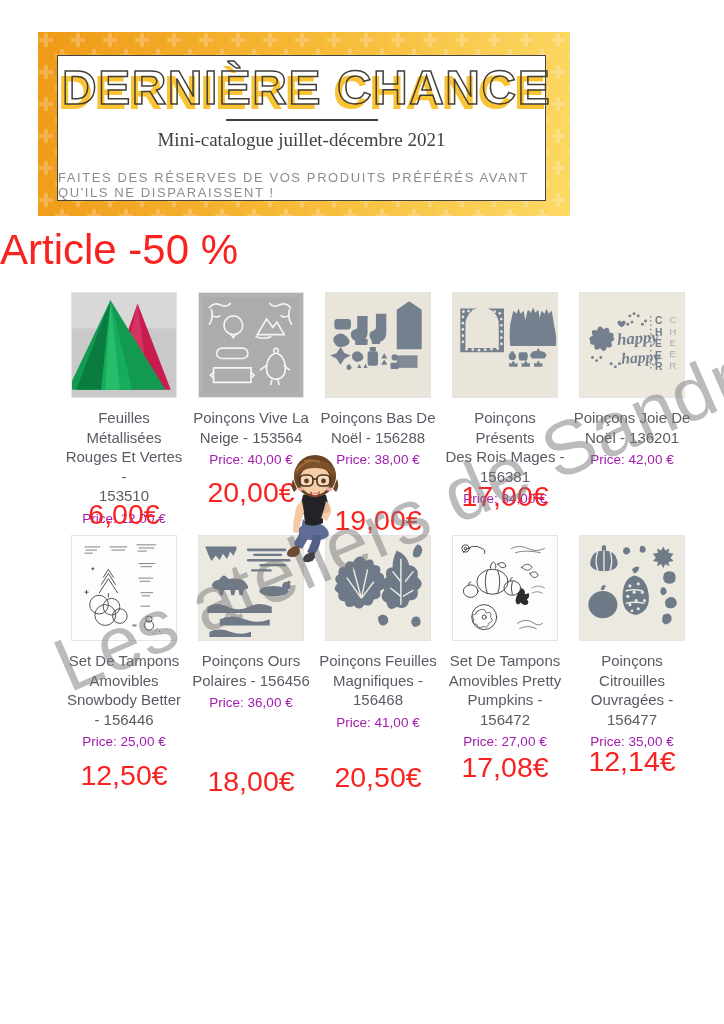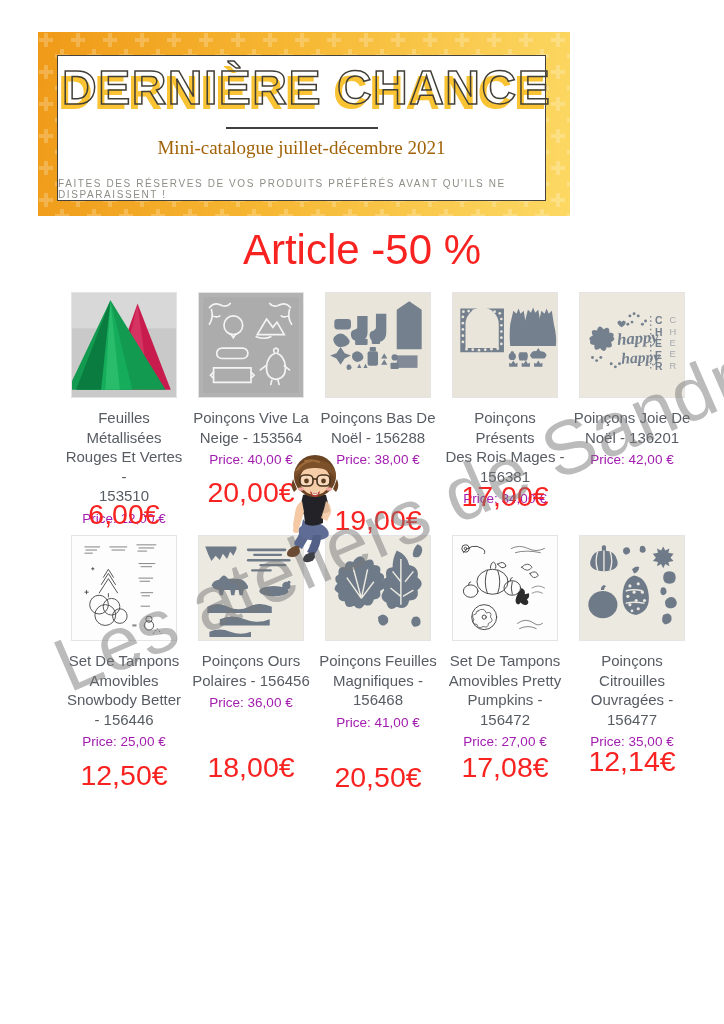--- a/index.html
+++ b/index.html
@@ -17,25 +17,25 @@
   .title-wrap { position:relative; width:100%; text-align:center; height:52px; }
   .title-fill, .title-outline {
       position:absolute; left:0; top:0; width:100%; text-align:center;
       font-weight:800; font-size:48px; line-height:1.05; letter-spacing:1.5px;
       font-family:"Liberation Sans", sans-serif; white-space:nowrap; }
   .title-fill { color:#f9c334; }
   .title-outline { color:transparent; -webkit-text-stroke:1.5px #403e35;
                    transform:translate(4px,-5px); }
   .divider { width:152px; height:2px; background:#3f3f3d; margin-top:10px; }
   .subtitle { margin-top:8px; font-family:"Liberation Serif", serif;
-              font-size:19px; color:#a16207; }
-  .tagline { margin-top:19px; font-size:10px; letter-spacing:1.6px; color:#8e8d85; }
+              font-size:19px; color:#404040; }
+  .tagline { margin-top:19px; font-size:13px; letter-spacing:1.6px; color:#8e8d85; }
 
   
-  .promo { position:absolute; left:0; top:226px; width:100%; text-align:center;
+  .promo { position:absolute; left:0; top:226px; width:100%; 
            font-size:42px; color:#f82321; }
 
   
   .row { position:absolute; left:64px; width:628px; display:flex; gap:7px; z-index:10; }
   #row1 { top:292px; }
   #row2 { top:535px; }
   .card { width:120px; min-height:245px; position:relative; text-align:center; }
   .thumb { width:106px; height:106px; margin:0 auto; border:1px solid #e4e4e4;
            background:#fff; }
   .thumb svg { width:100%; height:100%; display:block; }
@@ -43,21 +43,21 @@
            white-space:pre-line; }
   .pprice { margin-top:5px; font-size:13.5px; color:#a21caf; }
   .psale { position:absolute; left:-10px; right:-10px; text-align:center;
            font-size:28.5px; line-height:1; color:#f82321; }
   #row1 .card:nth-child(1) .psale { top:208px;text-align:center; }
   #row1 .card:nth-child(2) .psale { top:186px; }
   #row1 .card:nth-child(3) .psale { top:190px;margin-top:24px; }
   #row1 .card:nth-child(4) .psale { top:190px; }
   #row1 .card:nth-child(5) .psale { top:188px; }
   #row2 .card:nth-child(1) .psale { top:226px; }
-  #row2 .card:nth-child(2) .psale { top:218px;text-align:center; }
+  #row2 .card:nth-child(2) .psale { top:232px;text-align:center; }
   #row2 .card:nth-child(3) .psale { top:228px; }
   #row2 .card:nth-child(4) .psale { top:218px; }
   #row2 .card:nth-child(5) .psale { top:212px; }
 
   
   .watermark { position:absolute; left:74px; top:628px; font-size:76px; line-height:1;
                letter-spacing:1px; color:rgba(120,120,120,0.5); white-space:nowrap;
                transform-origin:0 100%; transform:rotate(-23.5deg);
                z-index:30; pointer-events:none; }
   .avatar { position:absolute; left:281px; top:449px; width:67px; height:128px; z-index:40; }

